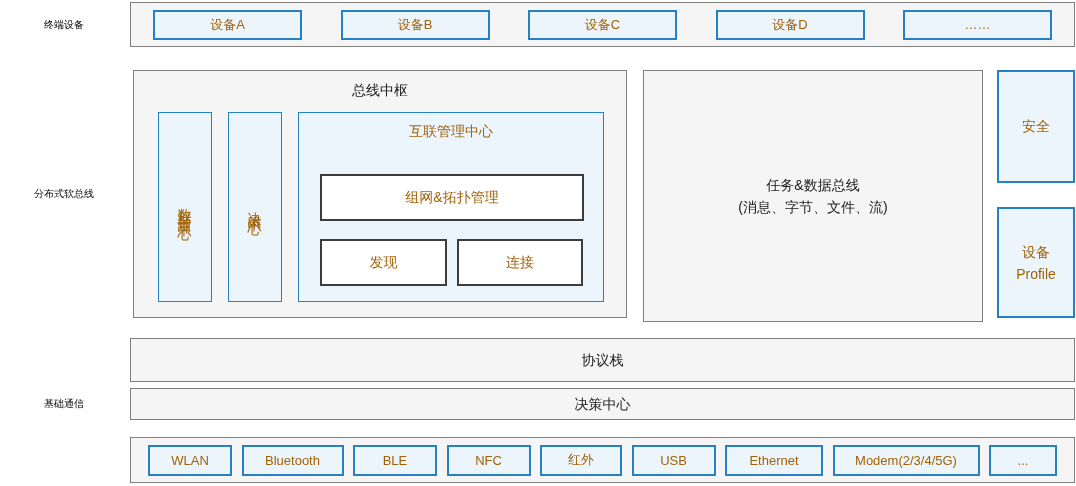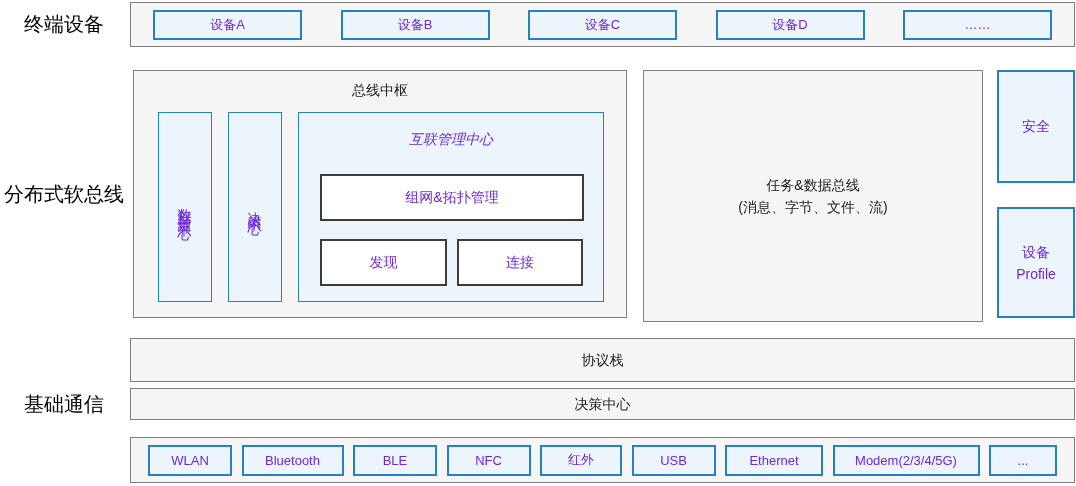--- a/index.html
+++ b/index.html
@@ -5,29 +5,29 @@
   html,body { margin:0; padding:0; background:#ffffff; }
   .canvas {
     position:relative; width:1076px; height:486px; background:#ffffff;
     font-family:"Liberation Sans","DejaVu Sans",sans-serif;
     color:#1a1a1a; font-size:14px;
   }
   .abs { position:absolute; box-sizing:border-box; }
   .gutter-label {
     position:absolute; box-sizing:border-box; left:0; width:128px;
     display:flex; align-items:center; justify-content:center;
-    font-size:20px; color:#000000; white-space:nowrap;
+    font-size:10px; color:#000000; white-space:nowrap;
   }
   .panel {
     background:#f5f5f5; border:1px solid #7f7f7f;
   }
   .bluebox {
     background:#ecf5fb; border:2px solid #2681c4;
     display:flex; align-items:center; justify-content:center;
-    text-align:center; color:#6d28d9;
+    text-align:center; color:#a16207;
   }
   .bluebox.thin { border-width:1px; }
   .whitebox {
     background:#ffffff; border:2px solid #3c3c3c;
     display:flex; align-items:center; justify-content:center;
     text-align:center;
   }
   .centered-col {
     display:flex; flex-direction:column; align-items:center; justify-content:center;
     text-align:center; line-height:22px;
@@ -64,21 +64,21 @@
 
     <div class="abs bluebox thin" style="left:24px;top:41px;width:54px;height:190px;">
       <span class="vtext">数据与计算中心</span>
     </div>
 
     <div class="abs bluebox thin" style="left:94px;top:41px;width:54px;height:190px;">
       <span class="vtext">决策中心</span>
     </div>
 
     <div class="abs bluebox thin" style="left:164px;top:41px;width:306px;height:190px;display:block;">
-      <div class="panel-title" style="margin-top:18px;font-style:italic;">互联管理中心</div>
+      <div class="panel-title" style="margin-top:10px;">互联管理中心</div>
       <div class="abs whitebox" style="left:21px;top:61px;width:264px;height:47px;">组网&amp;拓扑管理</div>
       <div class="abs whitebox" style="left:21px;top:126px;width:127px;height:47px;">发现</div>
       <div class="abs whitebox" style="left:158px;top:126px;width:126px;height:47px;">连接</div>
     </div>
   </div>
 
   <div class="abs panel centered-col" style="left:643px;top:70px;width:340px;height:252px;">
     <div>任务&amp;数据总线</div>
     <div>(消息、字节、文件、流)</div>
   </div>

